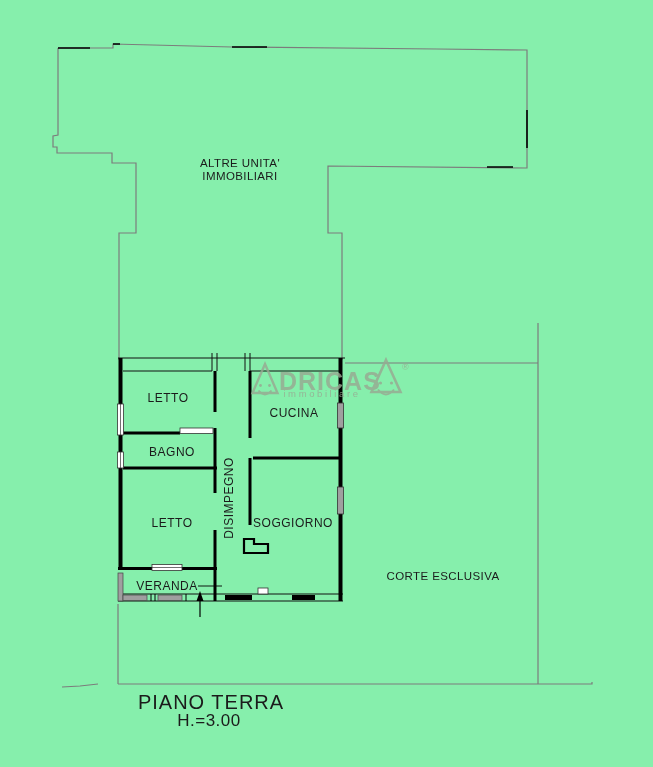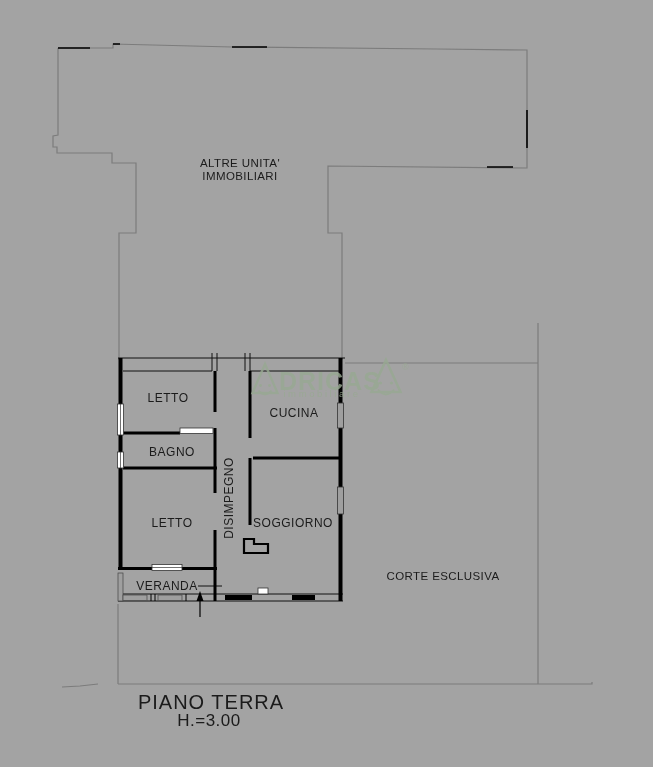--- a/index.html
+++ b/index.html
@@ -1,16 +1,16 @@
 <!DOCTYPE html>
 <html><head>
 <meta charset="utf-8">
 <style>
   html,body{margin:0;padding:0;background:#ffffff;}
-  .canvas{position:relative;width:653px;height:767px;background:#a3a3a3;overflow:hidden;}
+  .canvas{position:relative;width:653px;height:767px;background:#86efac;overflow:hidden;}
   svg{display:block;}
   text{font-family:"Liberation Sans","DejaVu Sans",sans-serif;fill:#1b1b1b;}
   .room-label{font-size:12px;letter-spacing:0.5px;}
   .area-label{font-size:11.5px;letter-spacing:0.4px;}
   .title-label{font-size:20px;letter-spacing:1px;}
   .subtitle-label{font-size:17px;letter-spacing:0.5px;}
   .logo-letters{font-size:25px;font-weight:bold;letter-spacing:1px;fill:#98a992;}
   .logo-tagline{font-size:9.5px;letter-spacing:2.6px;fill:#98a992;}
   .logo-reg{font-size:9px;fill:#98a992;letter-spacing:0;}
 </style>

